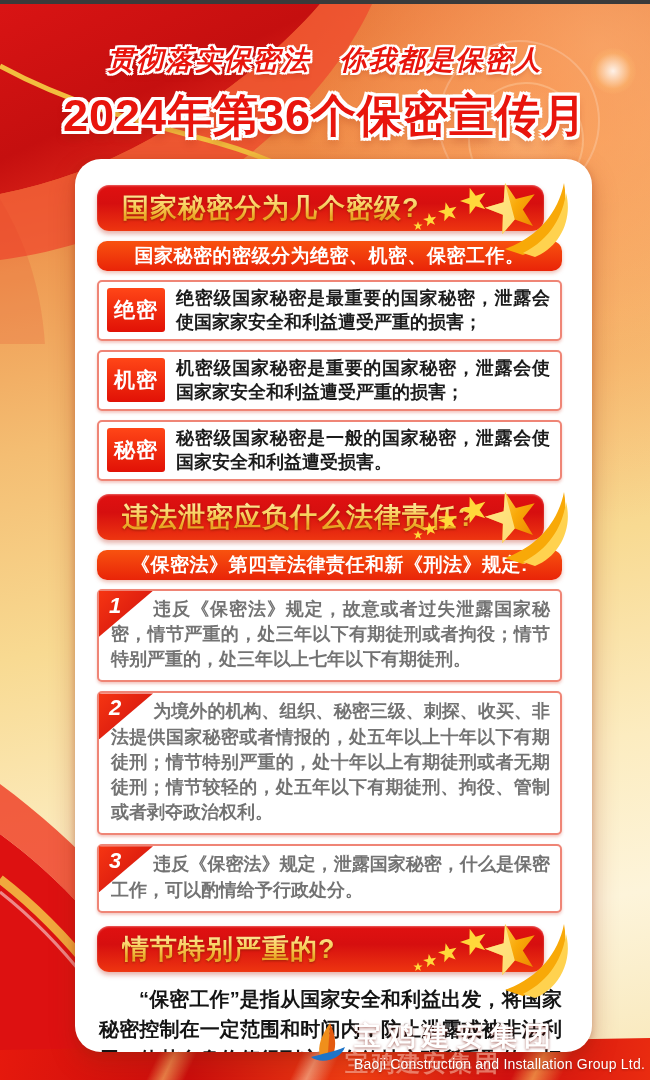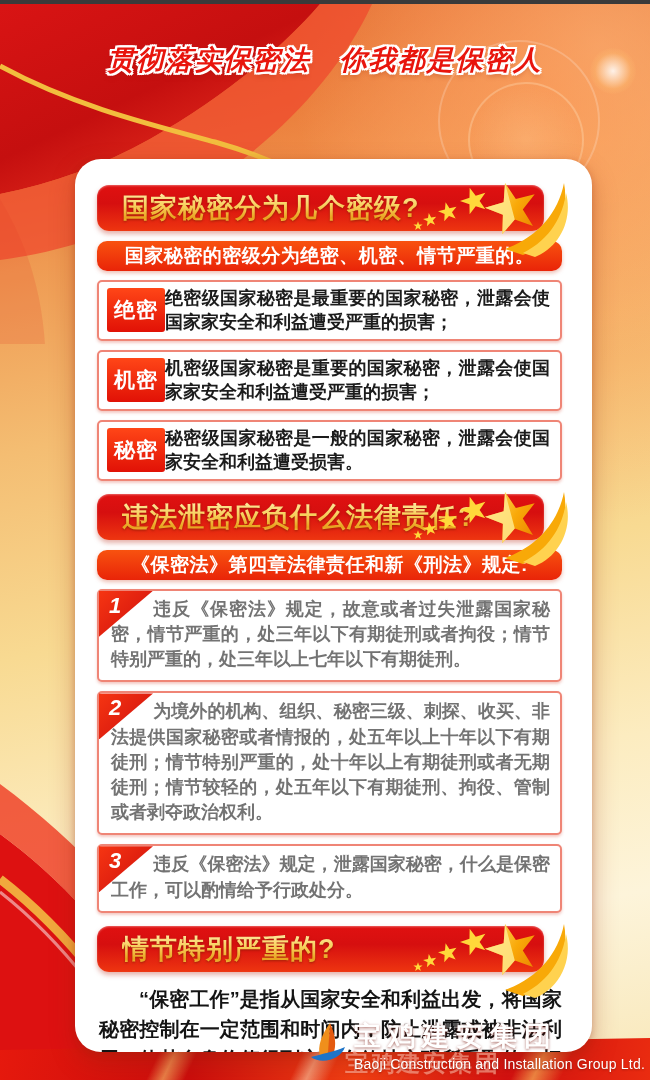--- a/index.html
+++ b/index.html
@@ -50,21 +50,21 @@
   }
   .star-deco{position:absolute;right:-28px;top:-16px;width:170px;height:92px;overflow:visible;}
 
   .subbanner{
     width:100%;height:30px;border-radius:10px;margin-bottom:9px;letter-spacing:.5px;
     background:linear-gradient(180deg,#f8520f,#e92408);color:#fff;font-size:19px;font-weight:bold;
     display:flex;align-items:center;justify-content:center;box-shadow:0 2px 4px rgba(200,60,30,.35);
   }
 
   .cls-box{
-    display:flex;align-items:center;border:2px solid #ef8576;border-radius:5px;
+    display:flex;align-items:center;gap:11px;border:2px solid #ef8576;border-radius:5px;
     padding:4px 10px 4px 8px;margin-bottom:9px;box-shadow:0 2px 3px rgba(214,76,56,.3);background:#fff;
   }
   .cls-label{
     flex:0 0 auto;background:linear-gradient(180deg,#ff4617,#e11106);color:#fff;
     font-size:21px;font-weight:bold;padding:8px 7px;border-radius:3px;letter-spacing:1px;
   }
   .cls-text{margin:0;font-size:18px;line-height:1.36;color:#1c1c1c;font-weight:700;text-align:justify;}
 
   .num-box{
     position:relative;border:2px solid #ef8576;border-radius:5px;background:#fff;
@@ -151,31 +151,32 @@
     <path d="M0,105 C65,155 130,235 172,320" stroke="#f5c445" stroke-width="9" opacity=".85" fill="none"></path>
     <path d="M0,118 C60,165 120,240 160,320" stroke="rgba(255,255,255,.5)" stroke-width="3" fill="none"></path>
   </svg>
 
   <div class="bottom-strip">
     <div class="streaks"></div>
   </div>
 
   <div class="poster-header">
     <div class="slogan">贯彻落实保密法　你我都是保密人</div>
+    <div class="title">2024年第36个保密宣传月</div>
   </div>
 
   <div class="card">
 
     <div class="banner">
       <span class="banner-text">国家秘密分为几个密级?</span>
       <svg class="star-deco" viewBox="0 0 170 92">
           <use href="#starDeco"></use>
         </svg>
     </div>
-    <div class="subbanner">国家秘密的密级分为绝密、机密、情节严重的。</div>
+    <div class="subbanner">国家秘密的密级分为绝密、机密、保密工作。</div>
 
     <div class="cls-box">
       <span class="cls-label">绝密</span>
       <p class="cls-text">绝密级国家秘密是最重要的国家秘密，泄露会使国家家安全和利益遭受严重的损害；</p>
     </div>
     <div class="cls-box">
       <span class="cls-label">机密</span>
       <p class="cls-text">机密级国家秘密是重要的国家秘密，泄露会使国家家安全和利益遭受严重的损害；</p>
     </div>
     <div class="cls-box">

